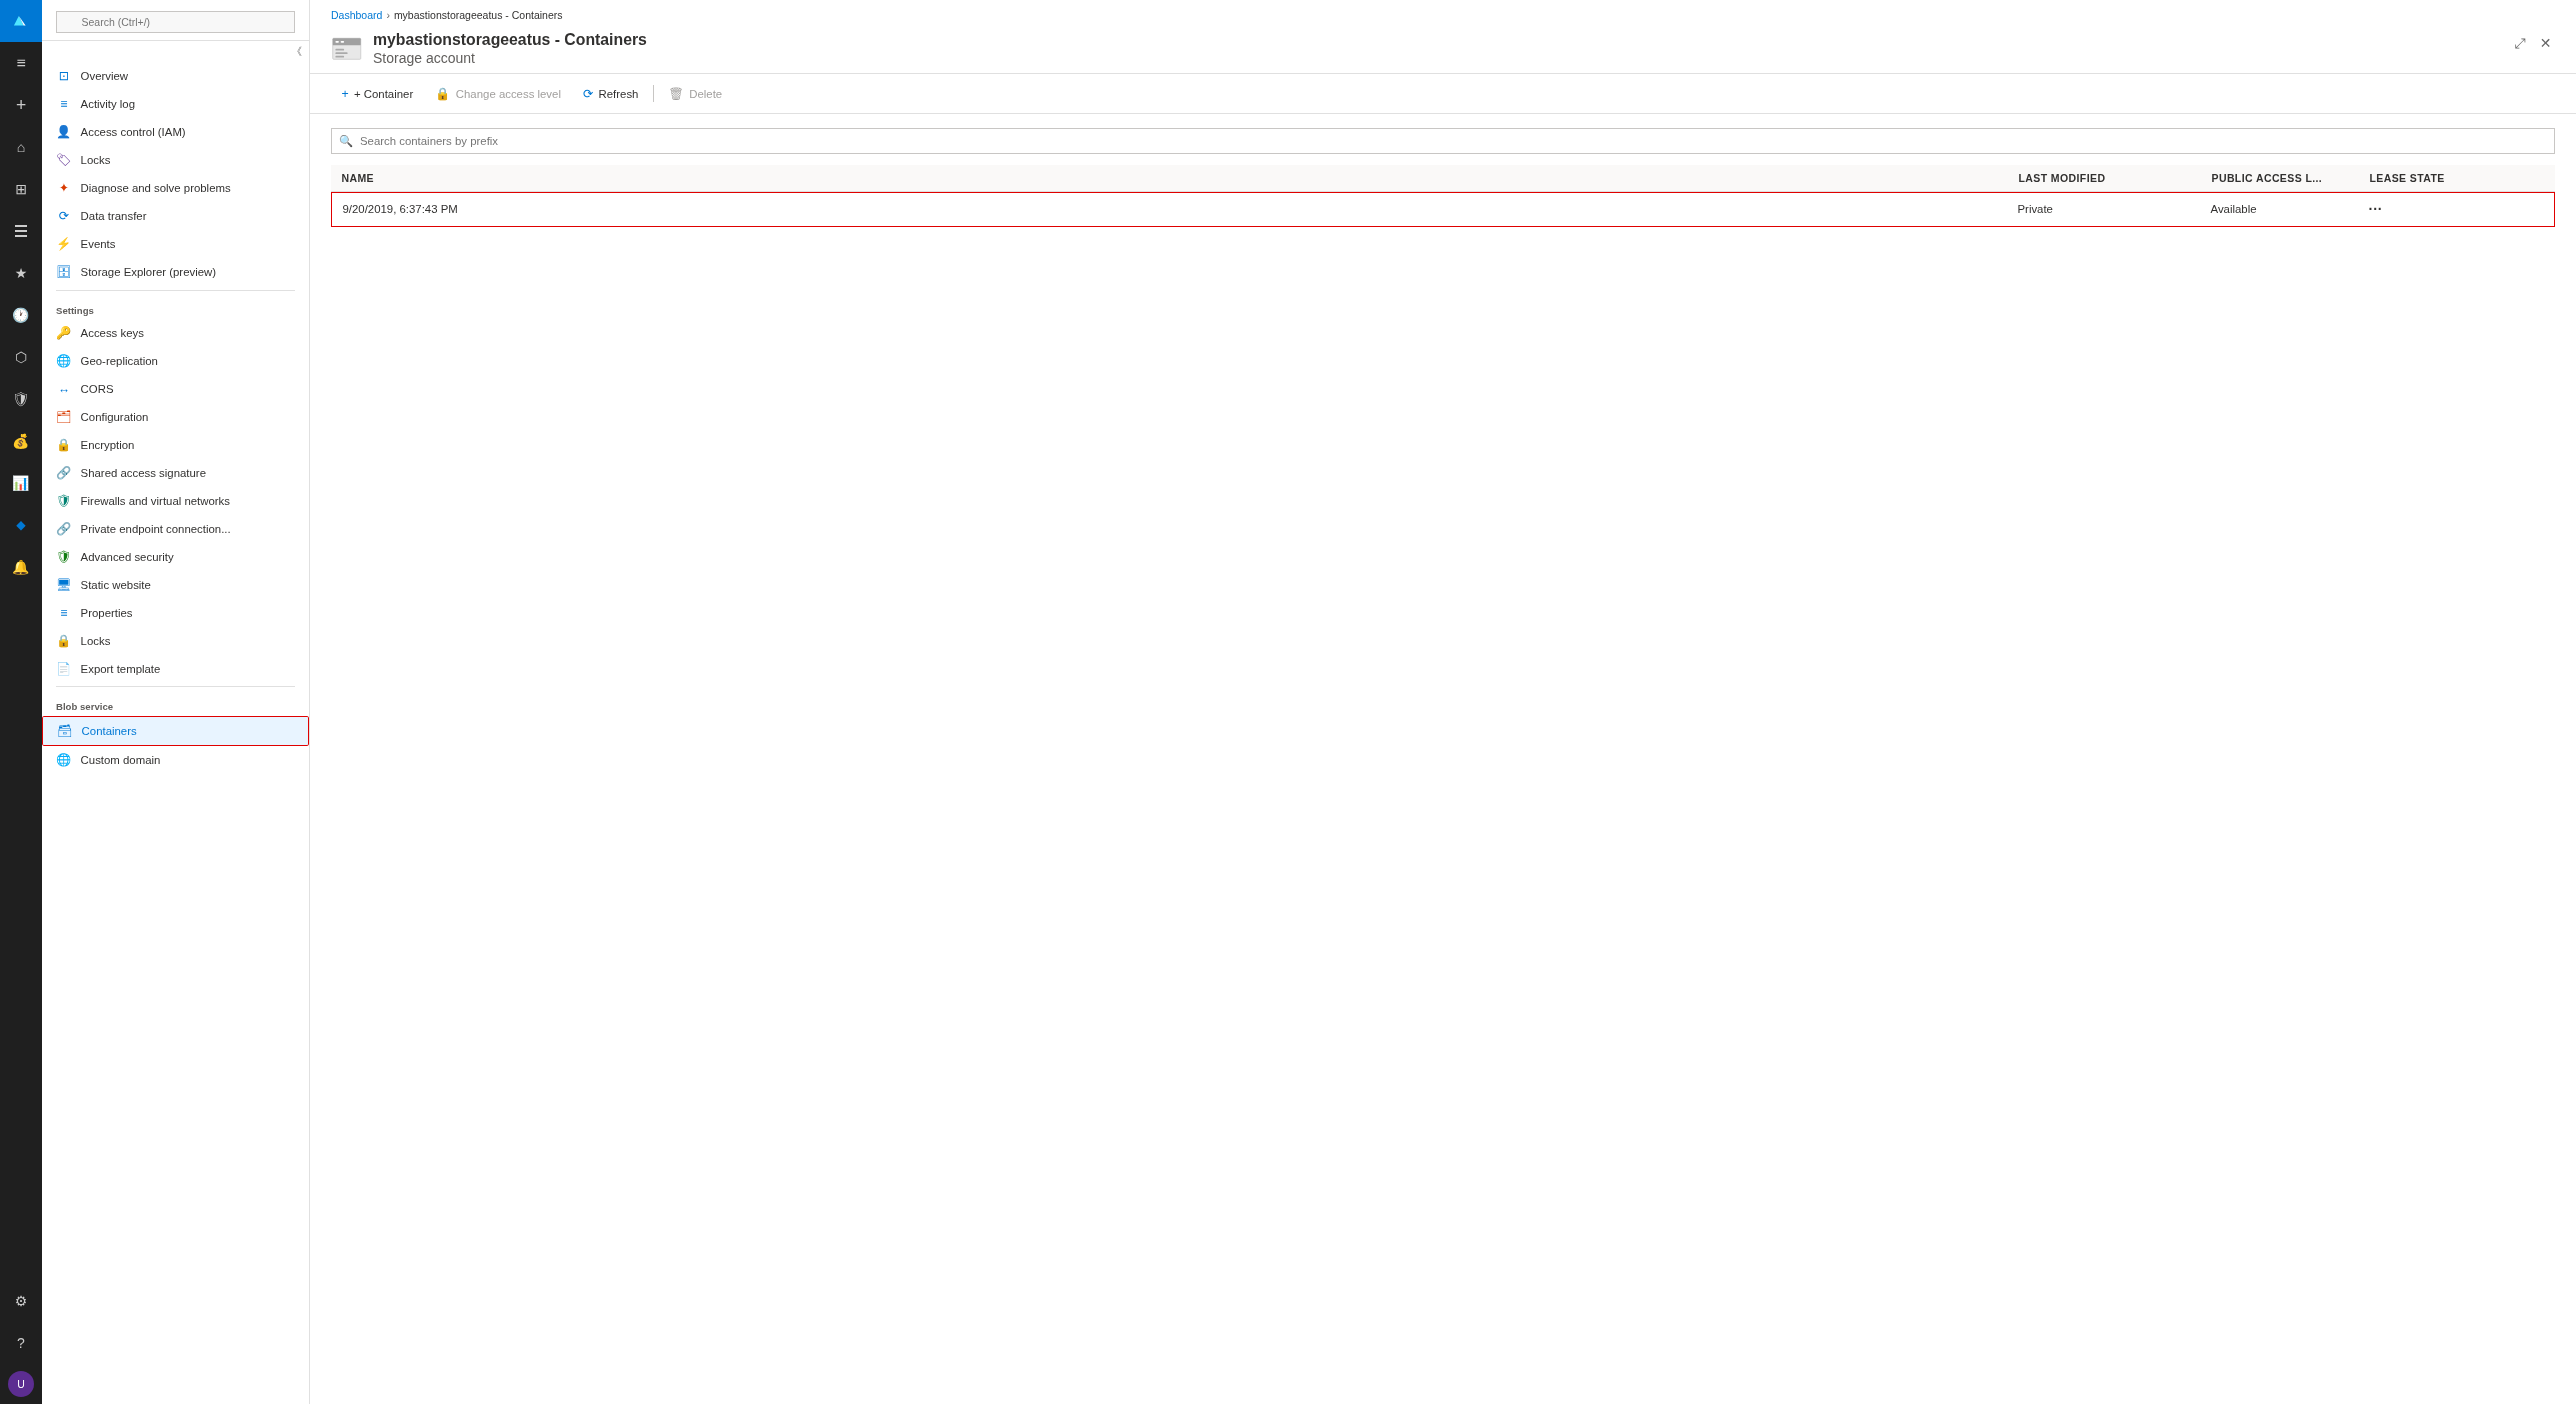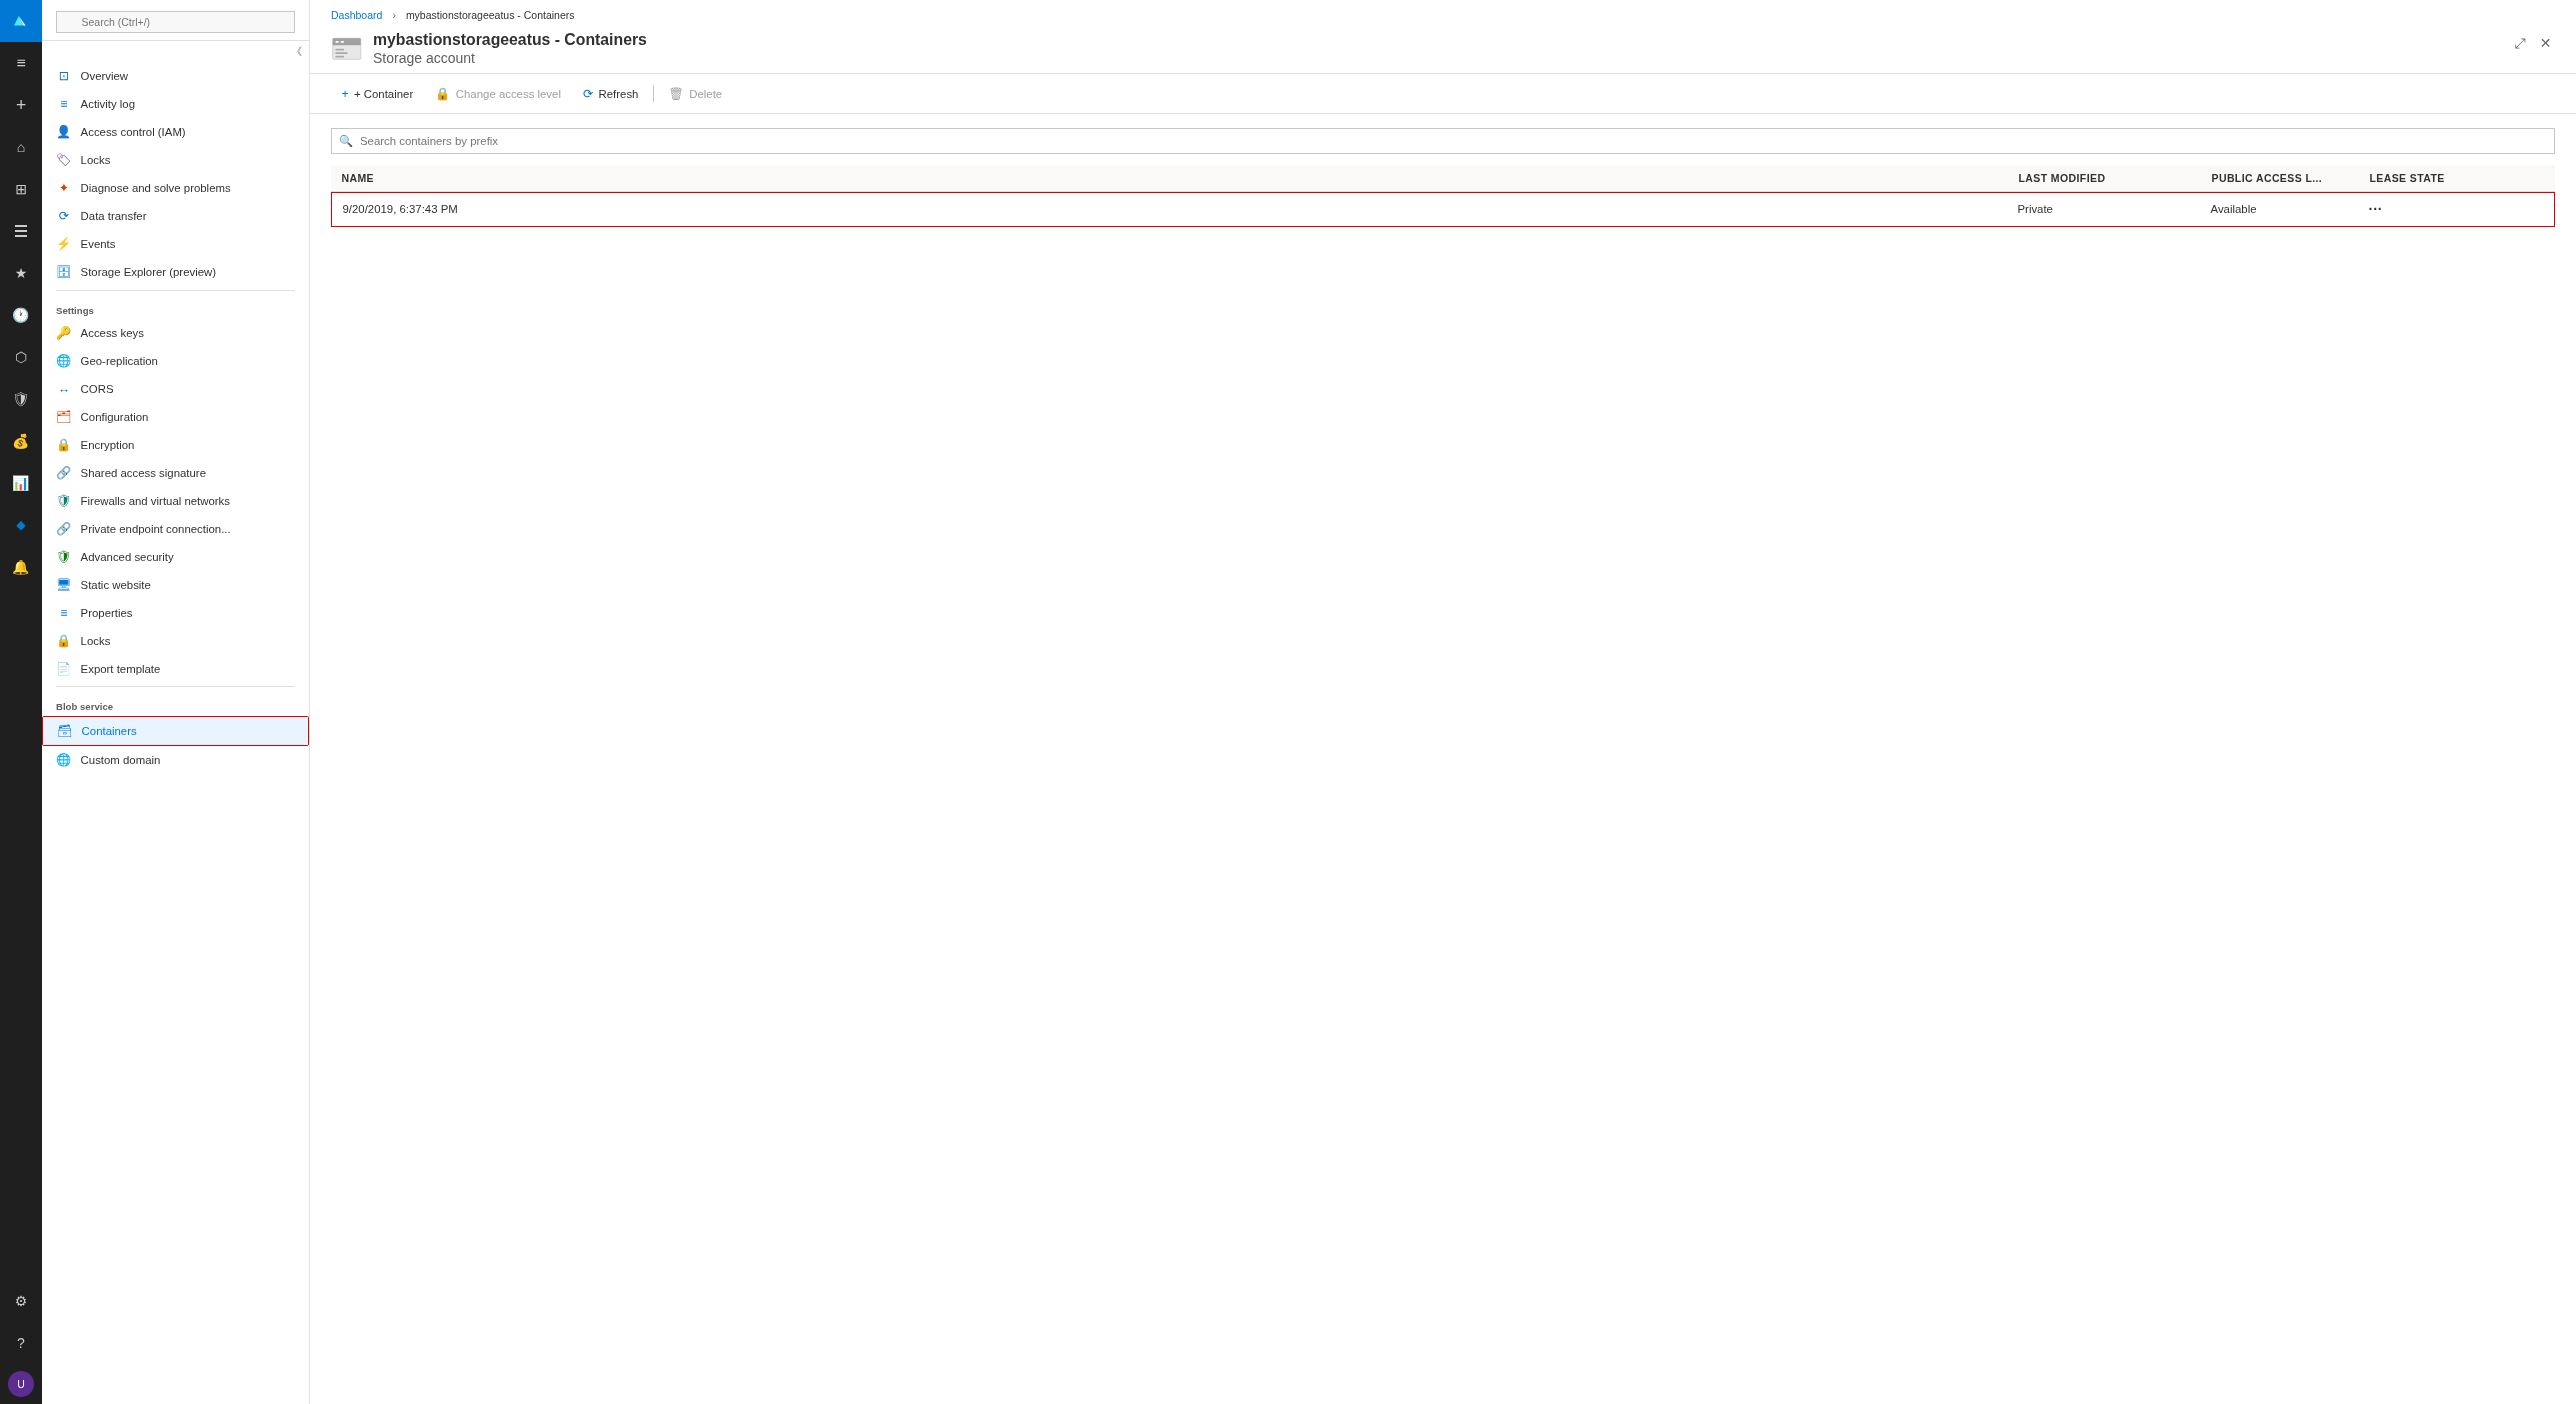--- a/index.html
+++ b/index.html
@@ -166,21 +166,21 @@
       padding: 3.5px;
     }
 
     
     .breadcrumb {
       padding: 3.5px 0 0 0;
       font-size: 10.5px;
       color: #0078d4;
       display: flex;
       align-items: center;
-      gap: 10px;
+      gap: 4px;
     }
     .breadcrumb-sep { color: #666; }
     .breadcrumb-current { color: #323130; }
 
     
     .toolbar {
       padding: 7px 21px;
       display: flex;
       align-items: center;
       gap: 0;

